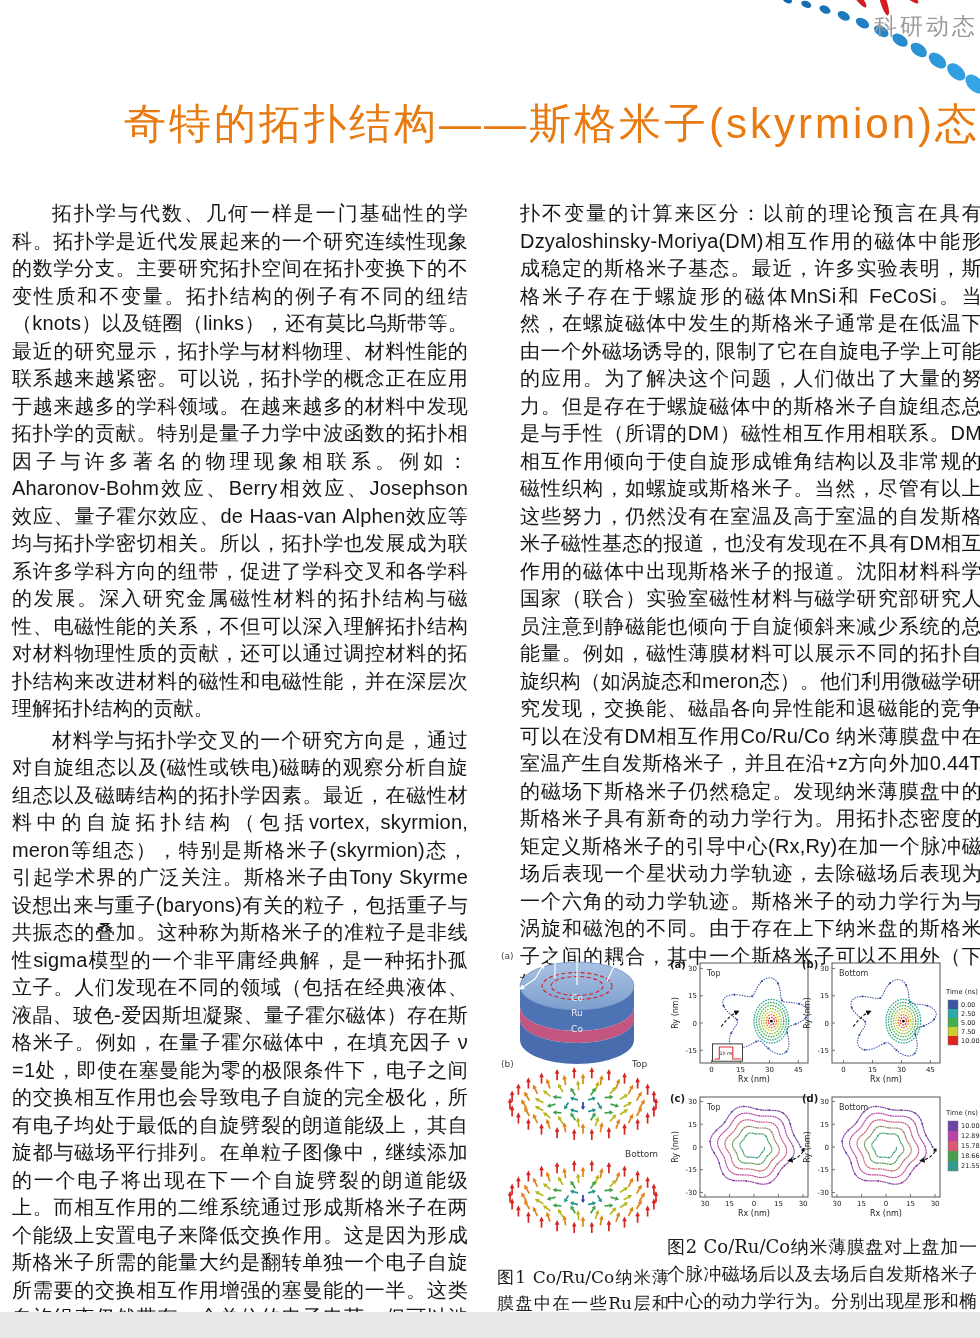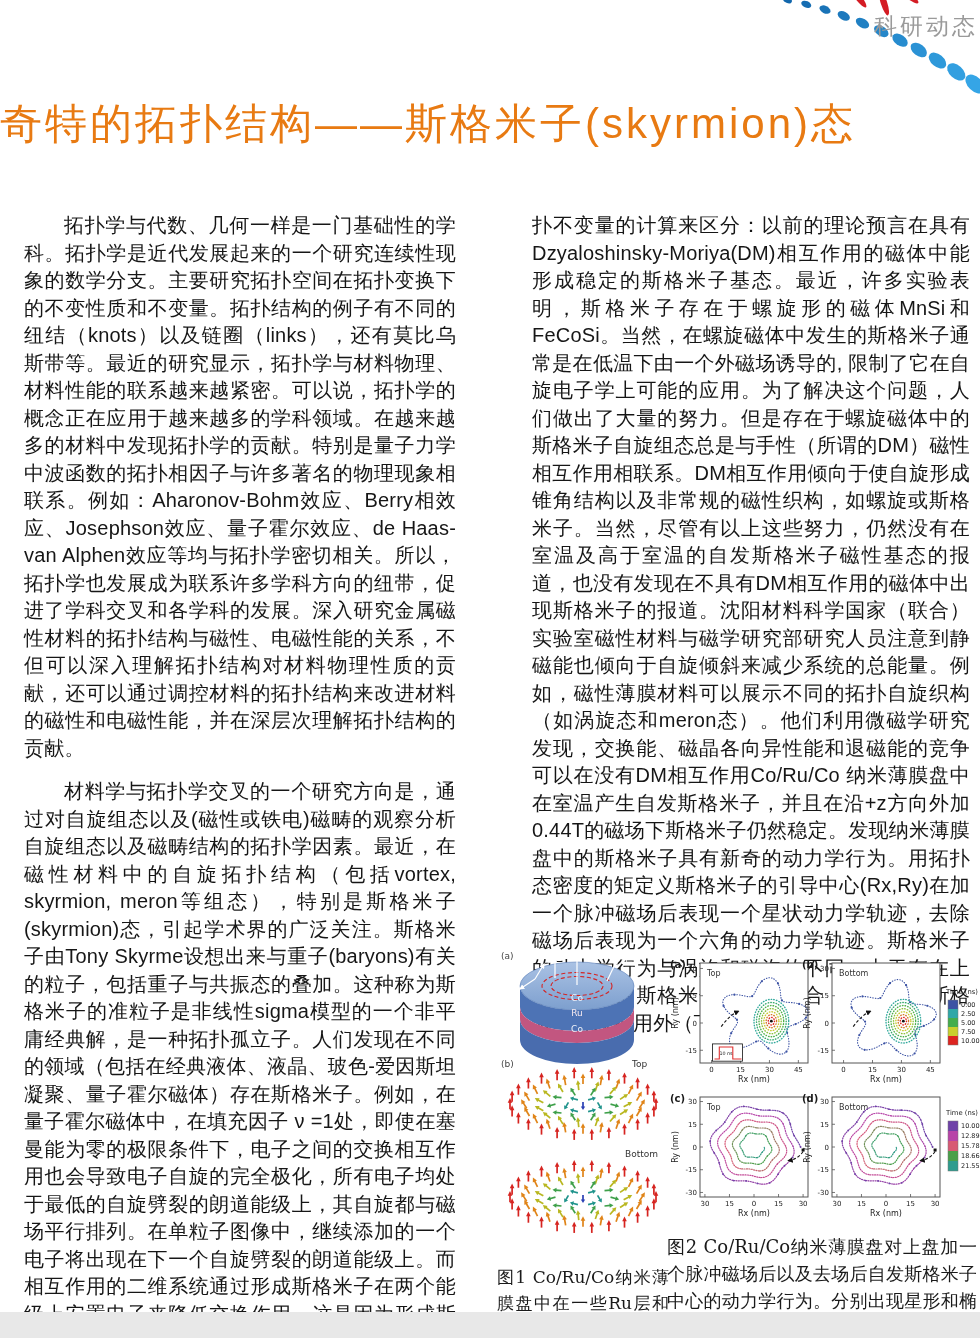--- a/index.html
+++ b/index.html
@@ -2,26 +2,26 @@
 <html><head>
 <meta charset="utf-8">
 <style>
   html,body{margin:0;padding:0;background:#e8e8e8;}
   .page{position:relative;width:980px;height:1312px;background:#ffffff;overflow:hidden;
         font-family:"Liberation Sans",sans-serif;color:#141414;padding-left:32px;}
   .masthead{position:absolute;left:600px;top:0;width:380px;height:100px;}
   .masthead svg{position:absolute;left:0;top:0;}
   .masthead-label{position:absolute;left:274px;top:11px;font-size:23px;letter-spacing:3px;
         color:#9a9a9a;font-family:"Liberation Sans",sans-serif;white-space:nowrap;}
-  .title{position:absolute;left:0;top:96px;width:980px;text-align:left;margin:0;
+  .title{position:absolute;left:0;top:96px;width:980px;text-align:right;margin:0;
         font-size:42px;font-weight:400;letter-spacing:3px;color:#e87a12;
         font-family:"Liberation Sans",sans-serif;white-space:nowrap;}
   .col{position:absolute;top:196px;font-size:20px;line-height:27.5px;text-align:justify;
         letter-spacing:0.2px;color:#161616;}
-  .col p{margin:16px;padding:0;}
+  .col p{margin:4px;padding:0;}
   .col p.indent{text-indent:2em;}
   .col-left{left:8px;width:464px;}
   .col-right{left:516px;width:470px;}
   .figwrap{position:absolute;}
   .caption{position:absolute;font-family:"DejaVu Serif",serif;color:#1a1a1a;text-align:justify;}
   .caption1{left:497px;top:1264px;width:172px;font-size:17px;line-height:26px;}
   .caption2{left:667px;top:1233px;width:310px;font-size:18px;line-height:27px;}
   svg text{font-family:"DejaVu Sans",sans-serif;}
 </style>
 </head>

